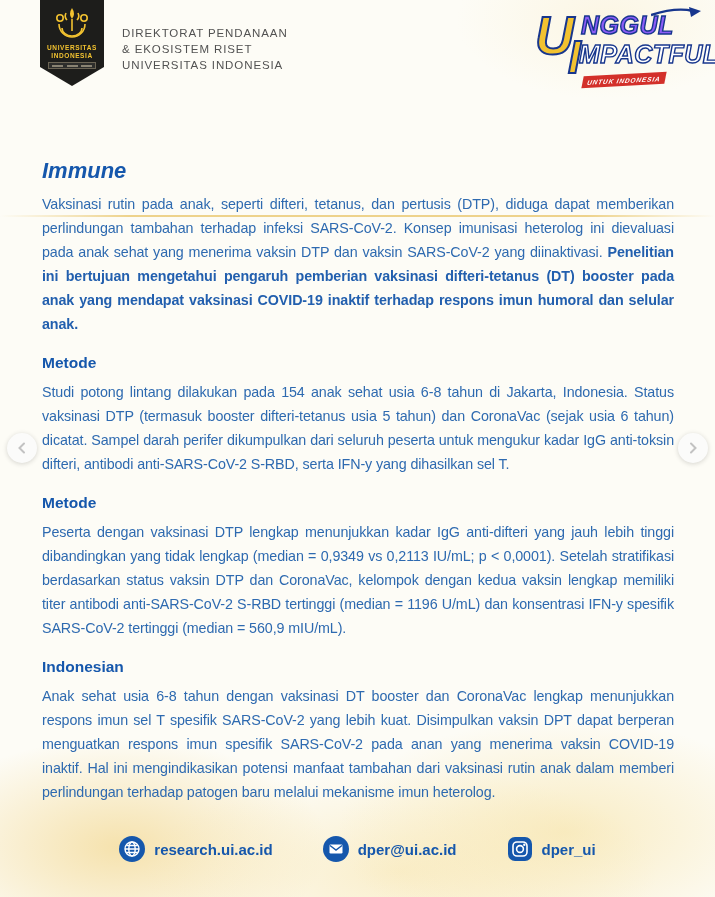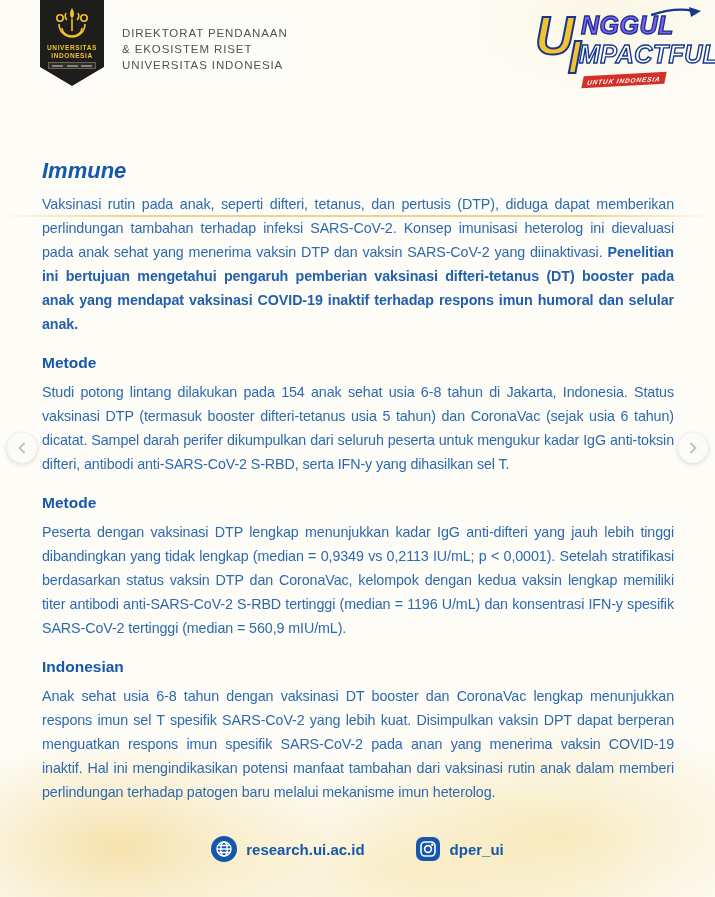--- a/index.html
+++ b/index.html
@@ -154,20 +154,28 @@
         <g fill="none" stroke="#ffffff" stroke-width="1.4">
           <circle cx="13" cy="13" r="7"></circle>
           <ellipse cx="13" cy="13" rx="3.2" ry="7"></ellipse>
           <path d="M6,13 h14 M7.5,9.5 h11 M7.5,16.5 h11"></path>
         </g>
       </svg>
       <span class="contact-label">research.ui.ac.id</span>
     </div>
     <div class="contact">
       <svg width="26" height="26" viewBox="0 0 26 26">
+        <circle cx="13" cy="13" r="13" fill="#1557ac"></circle>
+        <rect x="6.5" y="8.5" width="13" height="9" rx="1.2" fill="#ffffff"></rect>
+        <path d="M7,9.5 L13,14 L19,9.5" fill="none" stroke="#1557ac" stroke-width="1.4"></path>
+      </svg>
+      <span class="contact-label">dper@ui.ac.id</span>
+    </div>
+    <div class="contact">
+      <svg width="26" height="26" viewBox="0 0 26 26">
         <rect x="1" y="1" width="24" height="24" rx="7" fill="#1557ac"></rect>
         <rect x="6" y="6" width="14" height="14" rx="4" fill="none" stroke="#ffffff" stroke-width="1.6"></rect>
         <circle cx="13" cy="13" r="3.4" fill="none" stroke="#ffffff" stroke-width="1.6"></circle>
         <circle cx="17.3" cy="8.7" r="1.2" fill="#ffffff"></circle>
       </svg>
       <span class="contact-label">dper_ui</span>
     </div>
   </div>
 
   <div class="nav-btn nav-prev">

